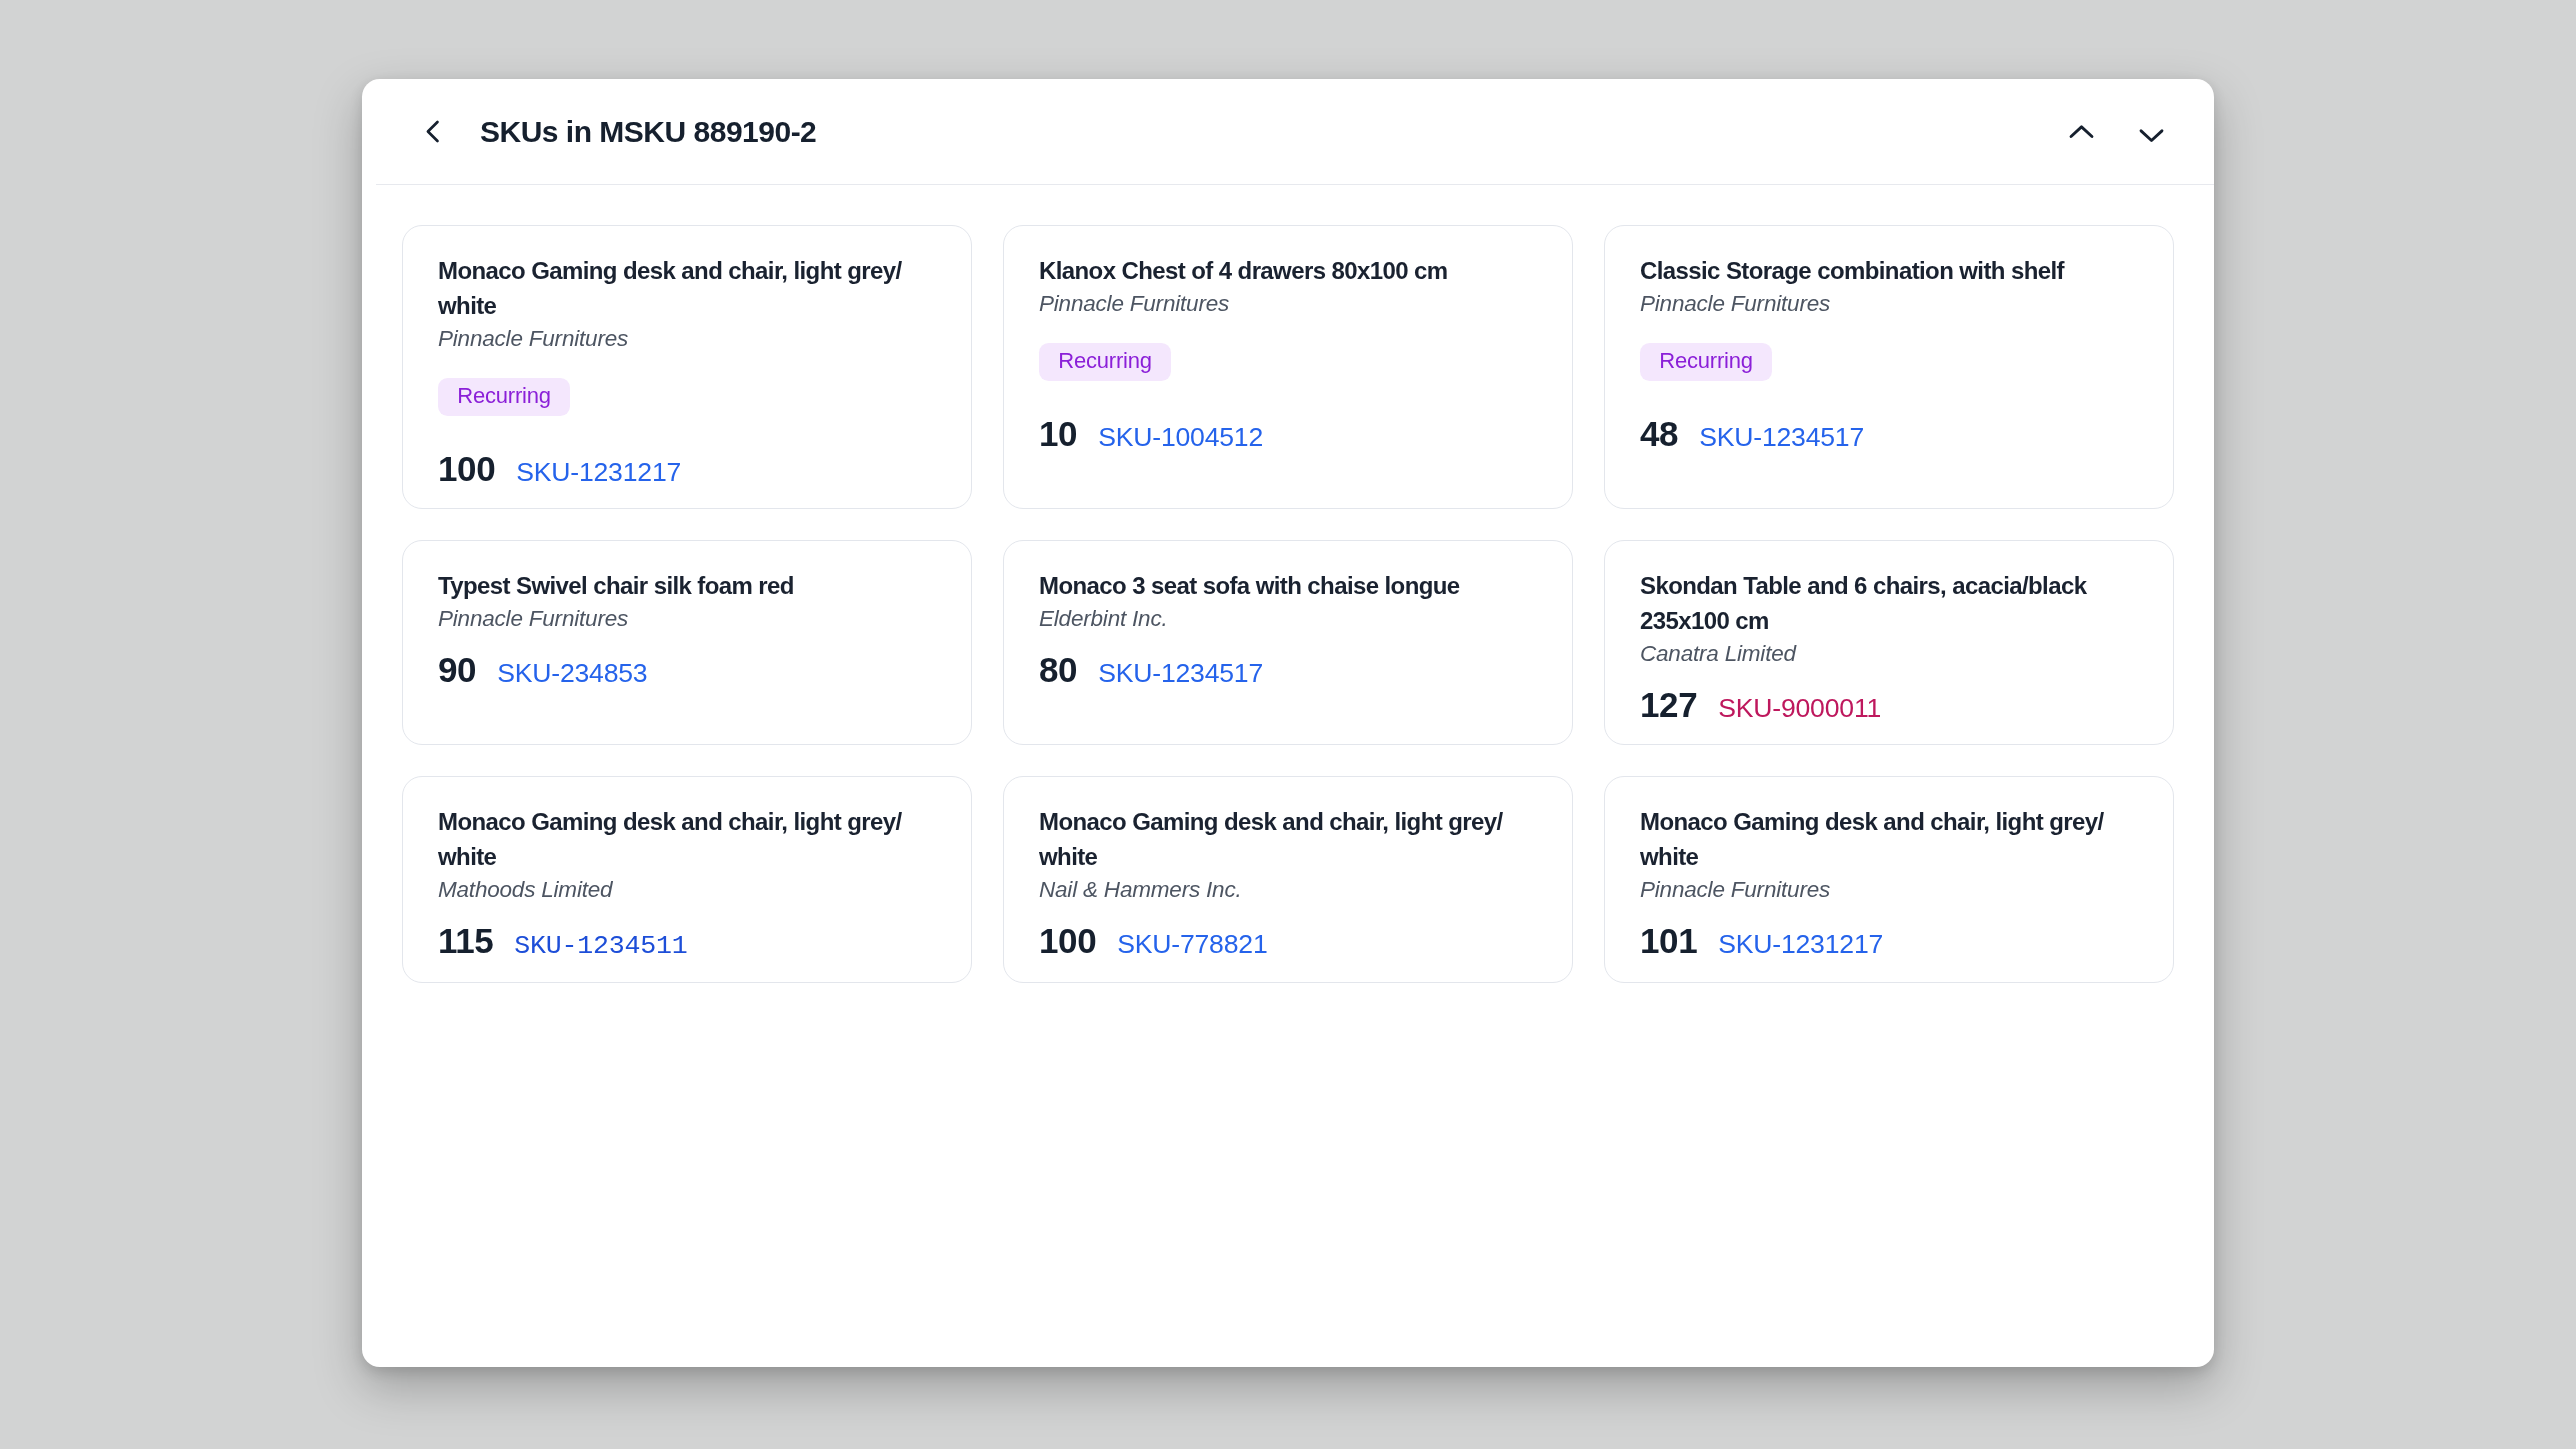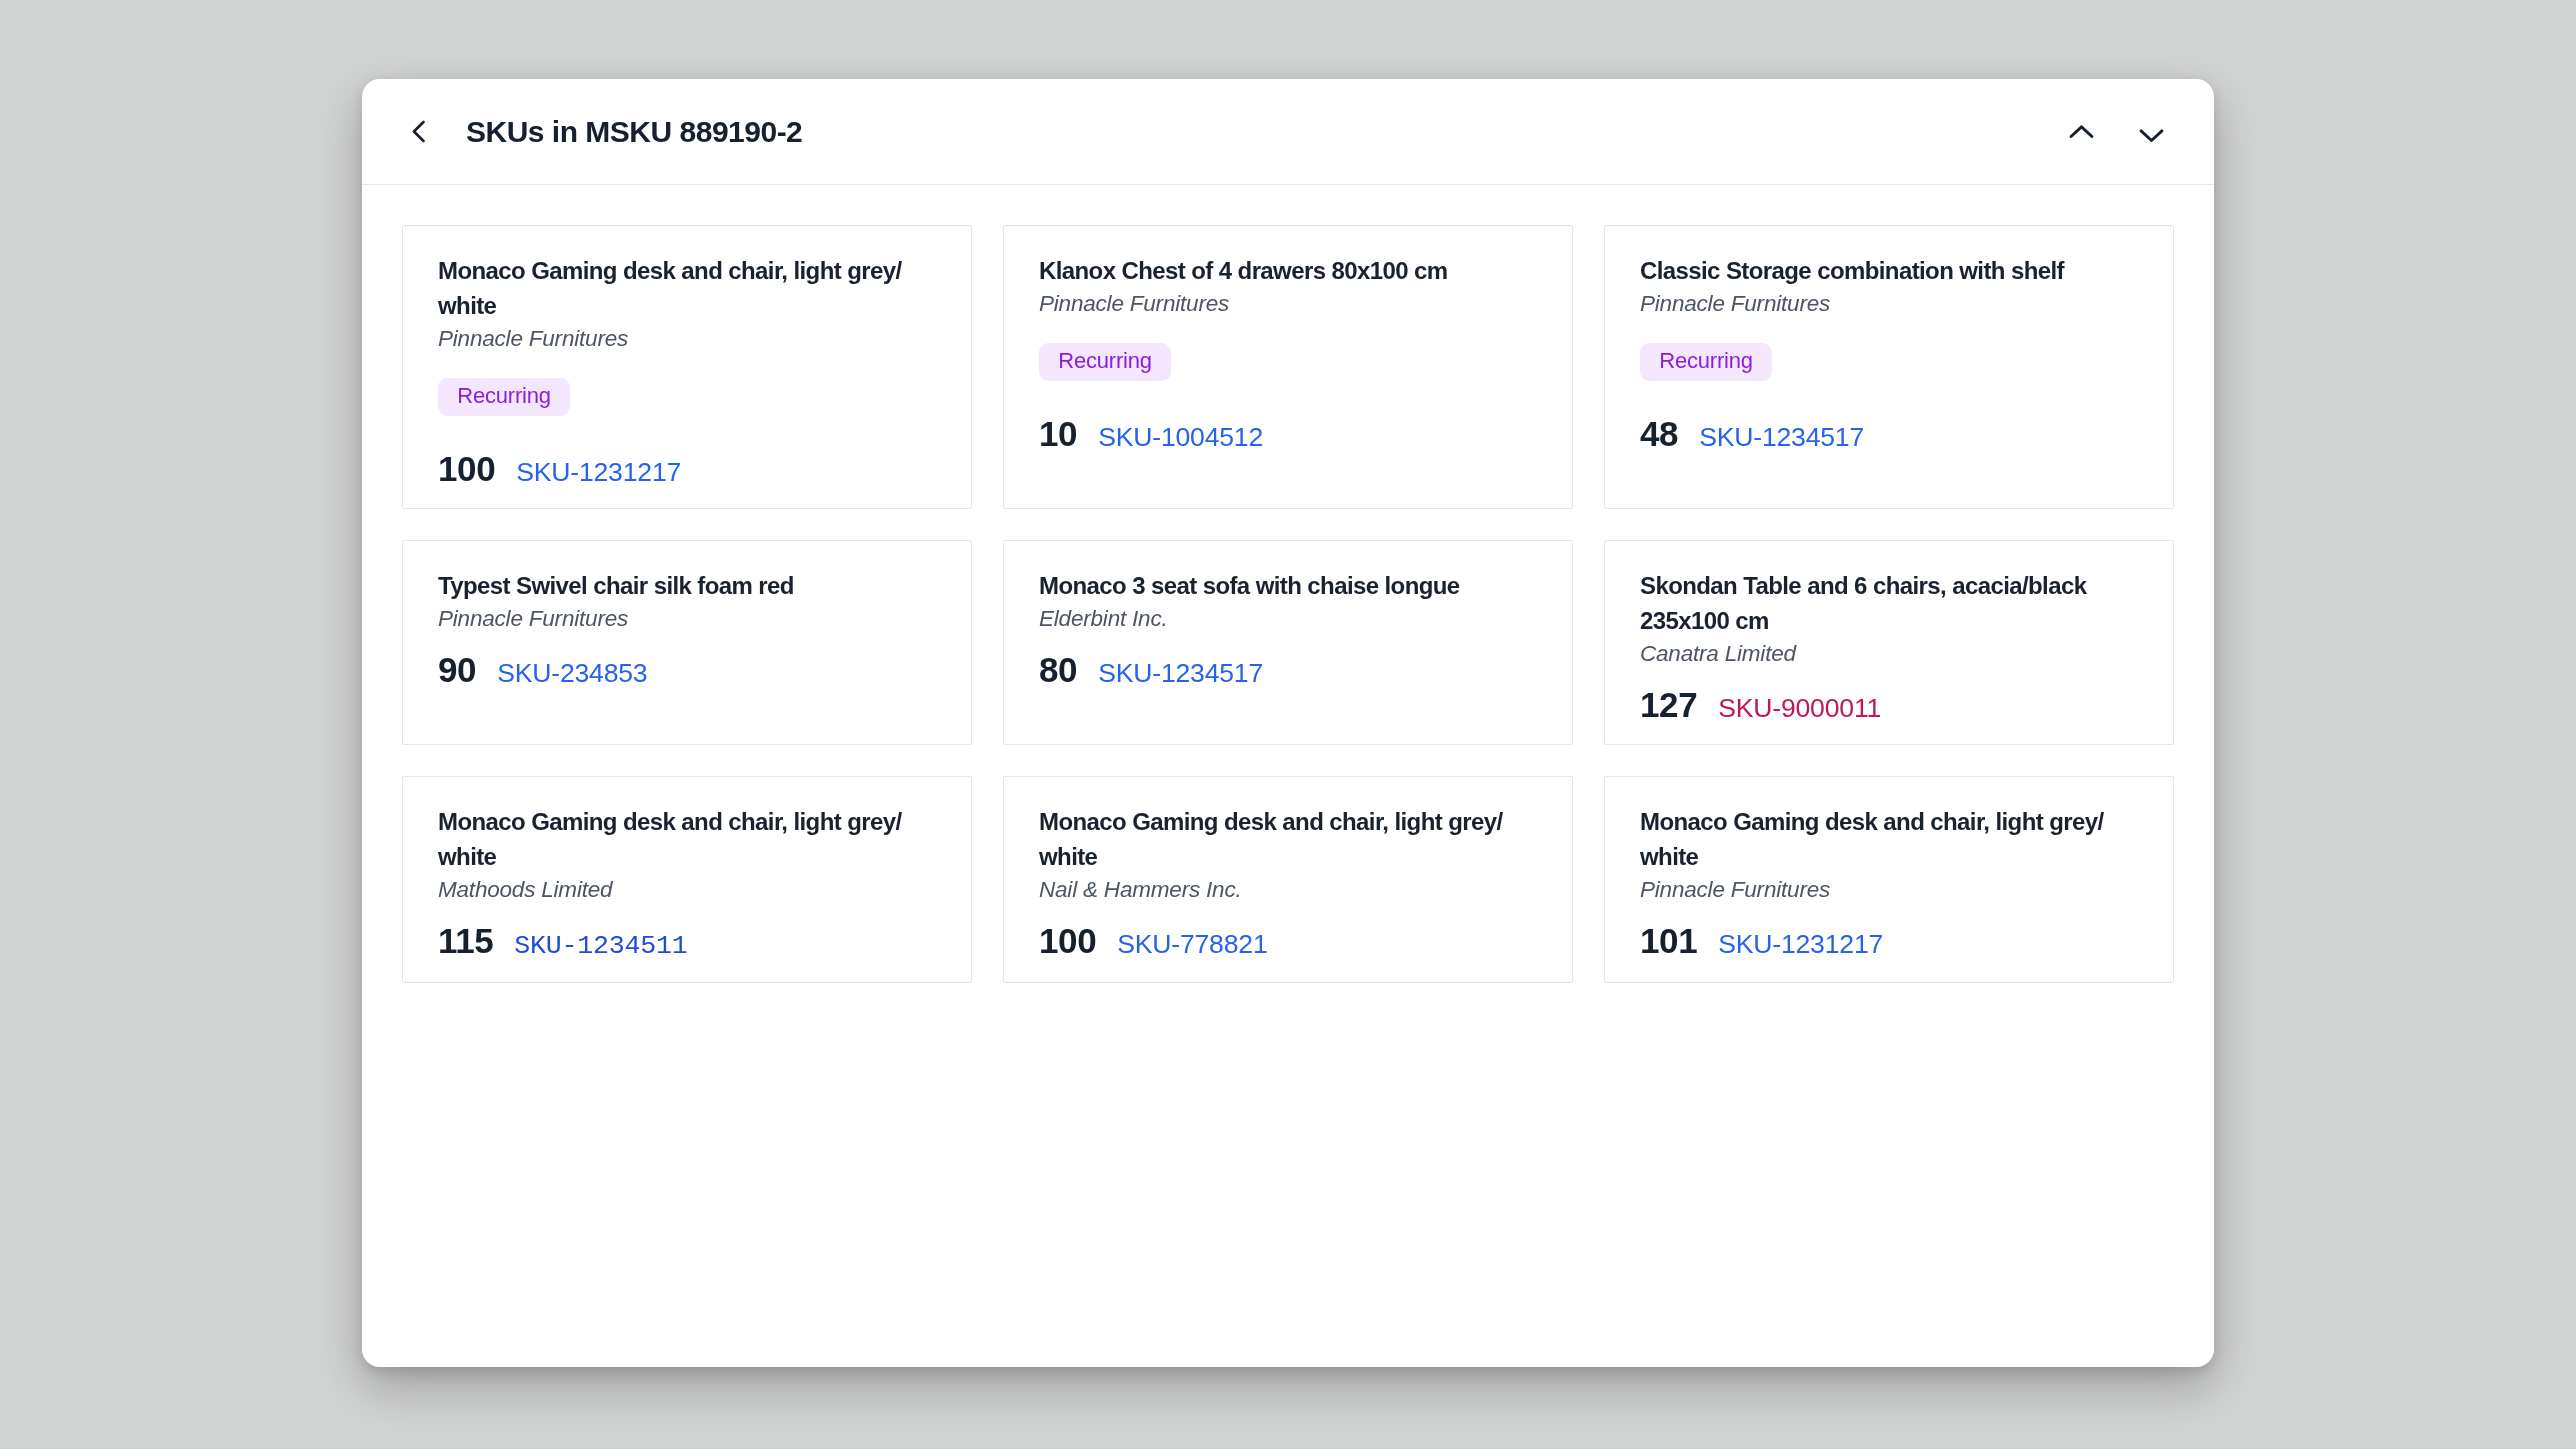--- a/index.html
+++ b/index.html
@@ -25,20 +25,21 @@
     flex-direction: column;
   }
   .modal-header {
     height: 106px;
     flex: 0 0 106px;
     display: flex;
     align-items: center;
     padding: 0 40px;
     border-bottom: 1.6px solid #e7e9ee;
     box-sizing: border-box;
+    margin-left: 14px;
   }
   .icon-btn {
     width: 45px;
     height: 45px;
     display: flex;
     align-items: center;
     justify-content: center;
     background: transparent;
     border: none;
     padding: 0;
@@ -60,21 +61,21 @@
     padding: 40px;
     display: grid;
     grid-template-columns: repeat(3, 1fr);
     gap: 31px;
     align-content: start;
     box-sizing: border-box;
   }
   .card {
     background: #ffffff;
     border: 1.6px solid #e3e6ec;
-    border-radius: 2px;
+    border-radius: 20px;
     padding: 27px 35px 13px 35px;
     display: flex;
     flex-direction: column;
     align-items: flex-start;
     box-sizing: border-box;
   }
   .card-title {
     font-size: 24px;
     line-height: 35px;
     font-weight: 700;

